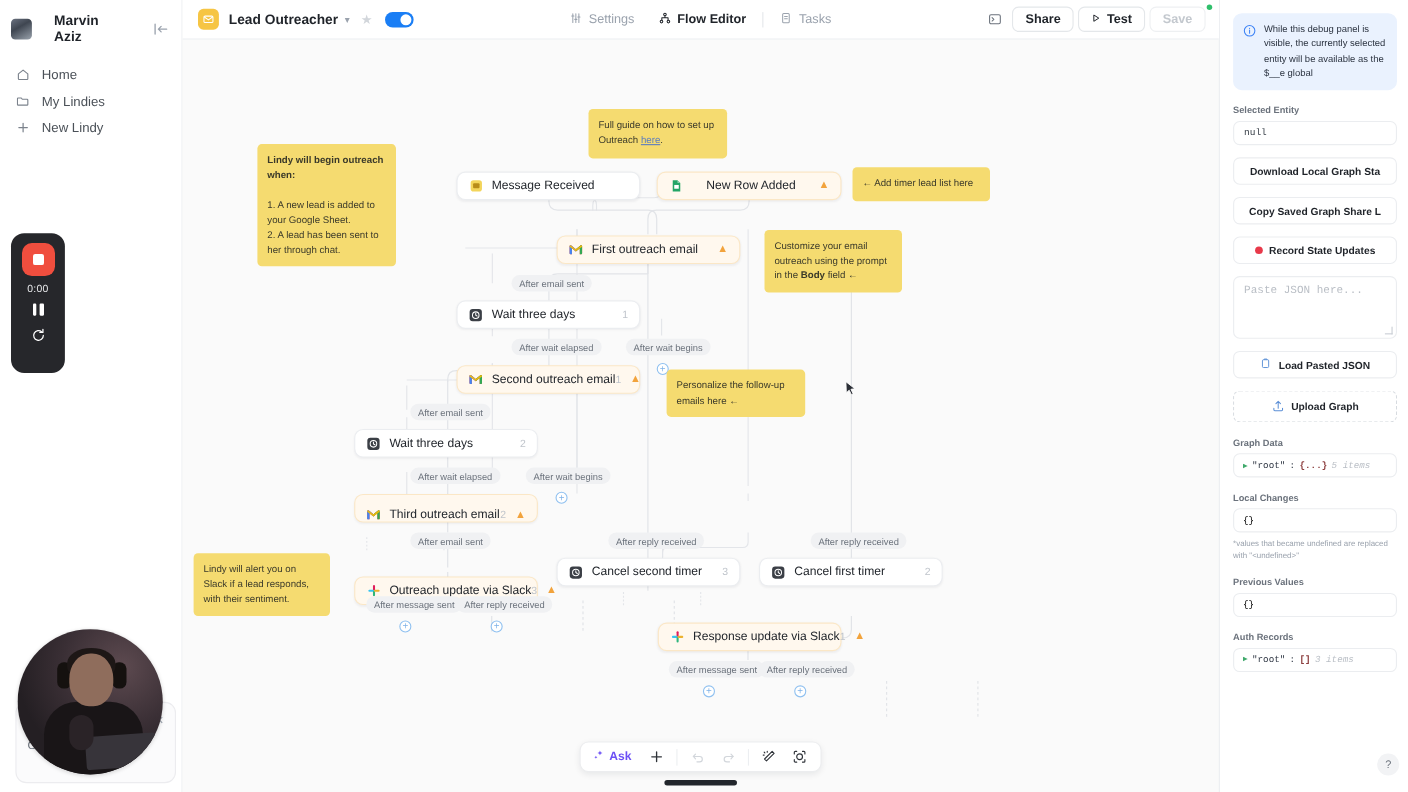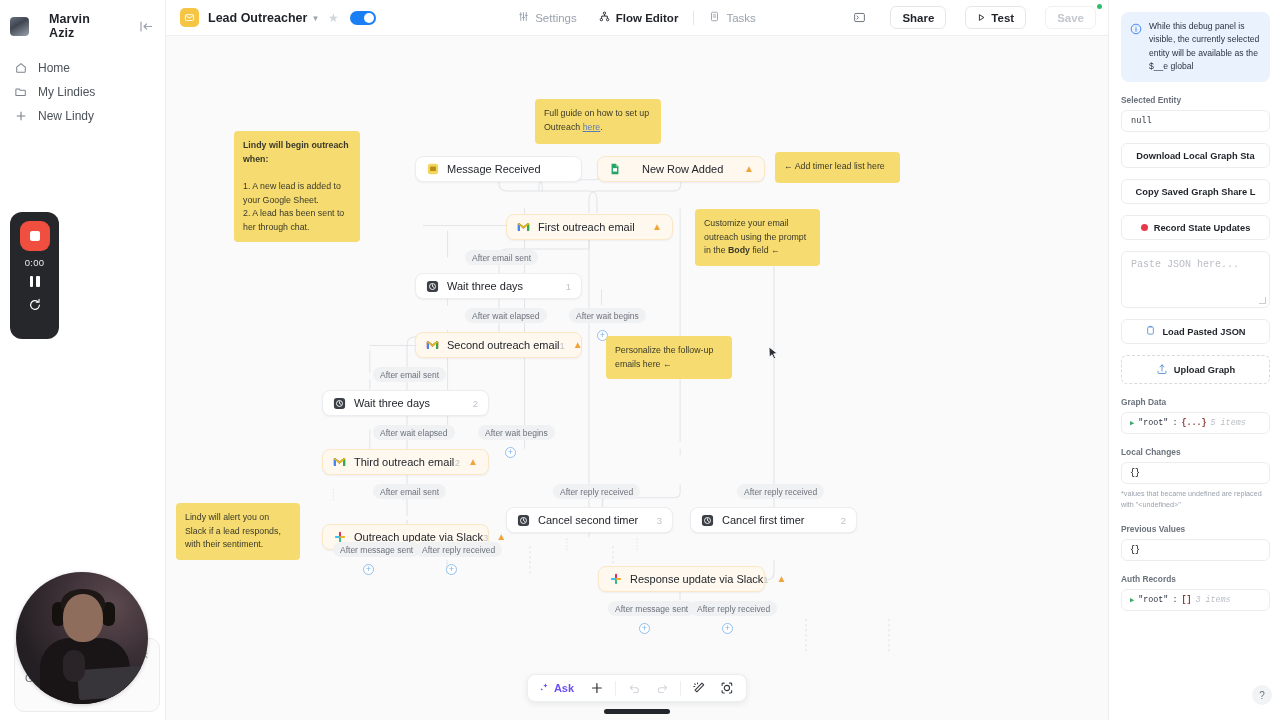--- a/index.html
+++ b/index.html
@@ -120,21 +120,21 @@
     border-radius:50%; background:#fff;
   }
   .topnav { position:absolute; left: 0; right: 0; display:flex; justify-content:center; align-items:center; gap: 0; pointer-events:none; }
   .topnav > * { pointer-events: auto; }
   .tn-item {
     display:flex; align-items:center; gap:6px; font-size: 11.5px; color:#9aa2ad;
     padding: 0 11px; height: 24px;
   }
   .tn-item.active { color:#1f2329; font-weight:700; }
   .tn-sep { width:1px; height:14px; background:#e4e7ea; margin: 0 4px; }
-  .top-right { margin-left:auto; display:flex; align-items:center; gap: 19px; }
+  .top-right { margin-left:auto; display:flex; align-items:center; gap: 4px; }
   .icon-btn {
     width: 24px; height: 22px; display:flex; align-items:center; justify-content:center;
     color:#6b727c; border-radius:5px;
   }
   .btn {
     height: 23px; padding: 0 11px; border:1px solid #e4e7ea; border-radius: 6px;
     background:#fff; font-size: 11.5px; font-weight: 700; color:#1f2329;
     display:flex; align-items:center; gap:5px;
   }
   .btn.disabled { color:#c3c8ce; border-color:#eef0f2; background:#fff; }
@@ -551,21 +551,21 @@
                 <rect x="1" y="1" width="12" height="12" rx="3" fill="#3b3f46"></rect>
                 <circle cx="7" cy="7" r="3.2" fill="none" stroke="#fff" stroke-width="1"></circle>
                 <path d="M7 5.2V7l1.4.9" stroke="#fff" stroke-width="1" fill="none" stroke-linecap="round"></path>
               </svg>
             </span>
             <span class="nlabel">Wait three days</span>
             <span class="nright">
               <span class="ncount">2</span>
             </span>
           </div>
-          <div class="node warn" style="left: 156px; top: 413px; width: 167px;">
+          <div class="node warn" style="left: 156px; top: 413px; width: 167px; align-items: flex-end;">
             <span class="nicon">
               <svg width="13" height="10" viewBox="0 0 16 12">
                 <path d="M1 2.2A1.2 1.2 0 012.2 1h.3L8 5.4 13.5 1h.3A1.2 1.2 0 0115 2.2V10a1 1 0 01-1 1h-1.6V4.3L8 8 3.6 4.3V11H2a1 1 0 01-1-1z" fill="#ea4335"></path>
                 <path d="M1 2.2A1.2 1.2 0 012.2 1h.3L8 5.4V8L3.6 4.3V11H2a1 1 0 01-1-1z" fill="#4285f4"></path>
                 <path d="M15 2.2A1.2 1.2 0 0013.8 1h-.3L8 5.4V8l4.4-3.7V11H14a1 1 0 001-1z" fill="#34a853"></path>
                 <path d="M1 2.6l7 5.2 7-5.2V2.2A1.2 1.2 0 0013.8 1L8 5.4 2.2 1A1.2 1.2 0 001 2.2z" fill="#fbbc04" opacity=".9"></path>
               </svg>
             </span>
             <span class="nlabel">Third outreach email</span>
             <span class="nright">

